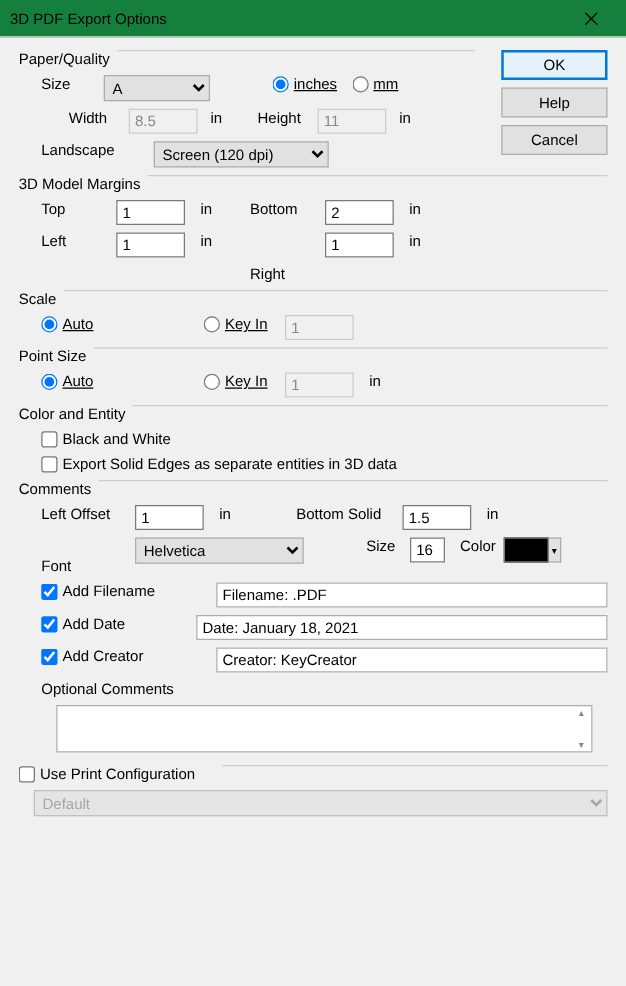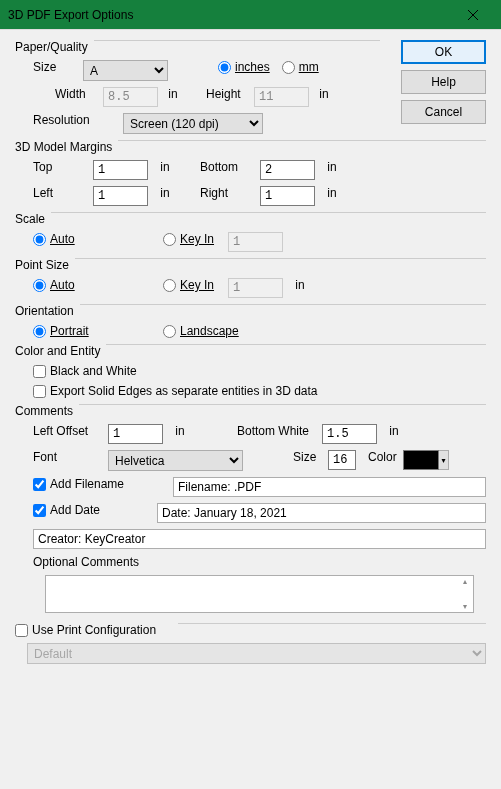--- a/index.html
+++ b/index.html
@@ -11,21 +11,21 @@
 .content { padding: 10px 15px; position: relative; }
 .btn-col { position: absolute; right: 15px; top: 10px; display: flex; flex-direction: column; gap: 6px; }
 .btn { width: 85px; height: 24px; border: 1px solid #adadad; background: #e1e1e1; font-size: 12px; cursor: pointer; }
 .btn.primary { border: 2px solid #0078d7; background: #e5f1fb; }
 .fieldset { margin-bottom: 6px; }
 .legend { display: flex; align-items: flex-start; margin-bottom: 6px; }
 .legend-text { margin-right: 6px; color: #000; }
 .legend-line { flex: 1; height: 1px; background: #ccc; }
 .row { display: flex; align-items: flex-start; margin-bottom: 6px; padding-left: 18px; }
 .lbl { display: inline-block; }
-input[type="text"] { border: 1px solid #7a7a7a; height: 20px; padding: 0 4px; font-size: 12px; background: #fff; font-family: Liberation Mono, monospace; }
+input[type="text"] { border: 1px solid #7a7a7a; height: 20px; padding: 0 4px; font-size: 12px; background: #fff; }
 input[type="text"]:disabled { background: #f0f0f0; color: #888; border-color: #ccc; }
 select { border: 1px solid #adadad; height: 21px; font-size: 12px; background: #e1e1e1; padding: 0 2px; }
 .radio { display: inline-flex; align-items: center; cursor: pointer; text-decoration: underline; }
 .radio input { margin-right: 4px; width: 13px; height: 13px; }
 .checkbox { display: inline-flex; align-items: center; cursor: pointer; }
 .checkbox input { margin-right: 4px; width: 13px; height: 13px; }
 .readonly-box { border: 1px solid #adadad; height: 20px; padding: 2px 4px; background: #fff; font-size: 12px; flex: 1; }
 .textarea { border: 1px solid #adadad; width: 100%; height: 38px; background: #fff; resize: none; position: relative; }
 .scroll-arrows { position: absolute; right: 1px; top: 1px; bottom: 1px; width: 14px; display: flex; flex-direction: column; justify-content: space-between; }
 .scroll-arrow { font-size: 8px; color: #888; text-align: center; cursor: pointer; }
@@ -73,21 +73,21 @@
     <div class="row" style="padding-left:40px;">
       <span class="lbl" style="width:48px;">Width</span>
       <input type="text" disabled="" style="width: 55px;" value="8.5">
       <span class="lbl" style="width:30px;text-align:center;">in</span>
       <span style="width:18px;"></span>
       <span class="lbl" style="width:48px;">Height</span>
       <input type="text" disabled="" style="width: 55px;" value="11">
       <span class="lbl" style="width:30px;text-align:center;">in</span>
     </div>
     <div class="row">
-      <span class="lbl" style="width:90px;">Resolution</span>
+      <span class="lbl" style="width:90px;">Landscape</span>
       <select style="width:140px;"><option>Screen (120 dpi)</option></select>
     </div>
   </div>
 
   <div class="fieldset">
     <div class="legend">
         <span class="legend-text">3D Model Margins</span>
         <span class="legend-line"></span>
       </div>
     <div class="row">
@@ -97,21 +97,21 @@
       <span style="width:18px;"></span>
       <span class="lbl" style="width:60px;">Bottom</span>
       <input type="text" style="width: 55px;" value="2">
       <span class="lbl" style="width:34px;text-align:center;">in</span>
     </div>
     <div class="row">
       <span class="lbl" style="width:60px;">Left</span>
       <input type="text" style="width: 55px;" value="1">
       <span class="lbl" style="width:34px;text-align:center;">in</span>
       <span style="width:18px;"></span>
-      <span class="lbl" style="width:60px;">Right</span>
+      <span class="lbl" style="width:60px;margin-top:26px;">Right</span>
       <input type="text" style="width: 55px;" value="1">
       <span class="lbl" style="width:34px;text-align:center;">in</span>
     </div>
   </div>
 
   <div class="fieldset">
     <div class="legend">
         <span class="legend-text">Scale</span>
         <span class="legend-line"></span>
       </div>
@@ -140,36 +140,20 @@
         </label>
       <label class="radio" style="width:65px;">
           <input type="radio" style="">
           <span>Key In</span>
         </label>
       <input type="text" disabled="" style="width: 55px;" value="1">
       <span class="lbl" style="width:34px;text-align:center;">in</span>
     </div>
   </div>
 
-  <div class="fieldset">
-    <div class="legend">
-        <span class="legend-text">Orientation</span>
-        <span class="legend-line"></span>
-      </div>
-    <div class="row">
-      <label class="radio" style="width:130px;">
-          <input type="radio" checked="" style="">
-          <span>Portrait</span>
-        </label>
-      <label class="radio">
-          <input type="radio" style="">
-          <span>Landscape</span>
-        </label>
-    </div>
-  </div>
 
   <div class="fieldset">
     <div class="legend">
         <span class="legend-text">Color and Entity</span>
         <span class="legend-line"></span>
       </div>
     <div class="row">
       <label class="checkbox">
           <input type="checkbox" style="">
           <span>Black and White</span>
@@ -186,26 +170,26 @@
   <div class="fieldset">
     <div class="legend">
         <span class="legend-text">Comments</span>
         <span class="legend-line"></span>
       </div>
     <div class="row">
       <span class="lbl" style="width:75px;">Left Offset</span>
       <input type="text" style="width: 55px;" value="1">
       <span class="lbl" style="width:34px;text-align:center;">in</span>
       <span style="width:40px;"></span>
-      <span class="lbl" style="width:85px;">Bottom White</span>
+      <span class="lbl" style="width:85px;">Bottom Solid</span>
       <input type="text" style="width: 55px;" value="1.5">
       <span class="lbl" style="width:34px;text-align:center;">in</span>
     </div>
     <div class="row">
-      <span class="lbl" style="width:75px;">Font</span>
+      <span class="lbl" style="width:75px;margin-top:16px;">Font</span>
       <select style="width:135px;"><option>Helvetica</option></select>
       <span style="width:50px;"></span>
       <span class="lbl" style="width:35px;">Size</span>
       <input type="text" style="width: 28px;" value="16">
       <span style="width:12px;"></span>
       <span class="lbl" style="width:35px;">Color</span>
       <span class="color-swatch"></span>
       <span class="color-drop">▾</span>
     </div>
     <div class="row">
@@ -216,20 +200,24 @@
       <div class="readonly-box">Filename: .PDF</div>
     </div>
     <div class="row">
       <label class="checkbox" style="width:124px;">
           <input type="checkbox" checked="" style="">
           <span>Add Date</span>
         </label>
       <div class="readonly-box">Date: January 18, 2021</div>
     </div>
     <div class="row">
+      <label class="checkbox" style="width:140px;">
+          <input type="checkbox" checked="" style="">
+          <span>Add Creator</span>
+        </label>
       <div class="readonly-box">Creator: KeyCreator</div>
     </div>
     <div class="row">
       <span class="lbl">Optional Comments</span>
     </div>
     <div class="row" style="padding-left:30px;padding-right:12px;">
       <div class="textarea">
         <div class="scroll-arrows">
           <span class="scroll-arrow">▴</span>
           <span class="scroll-arrow">▾</span>

